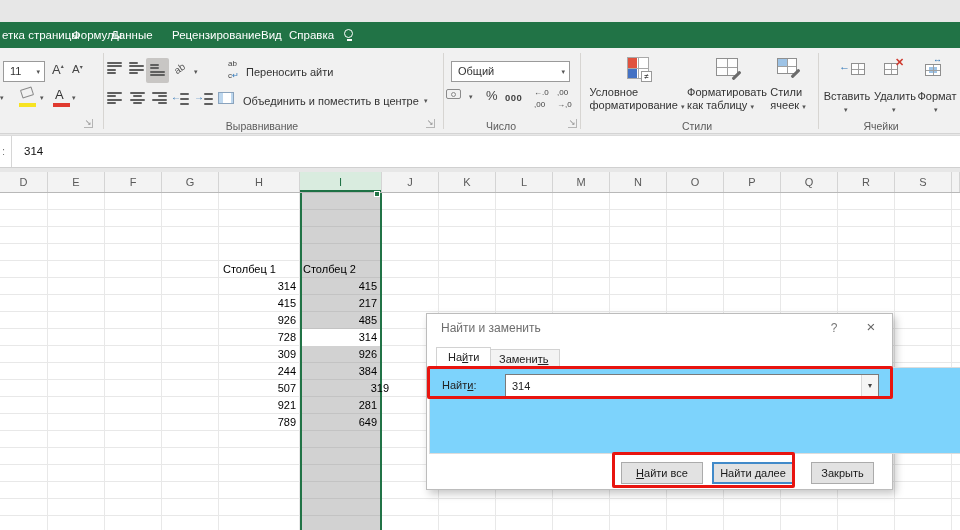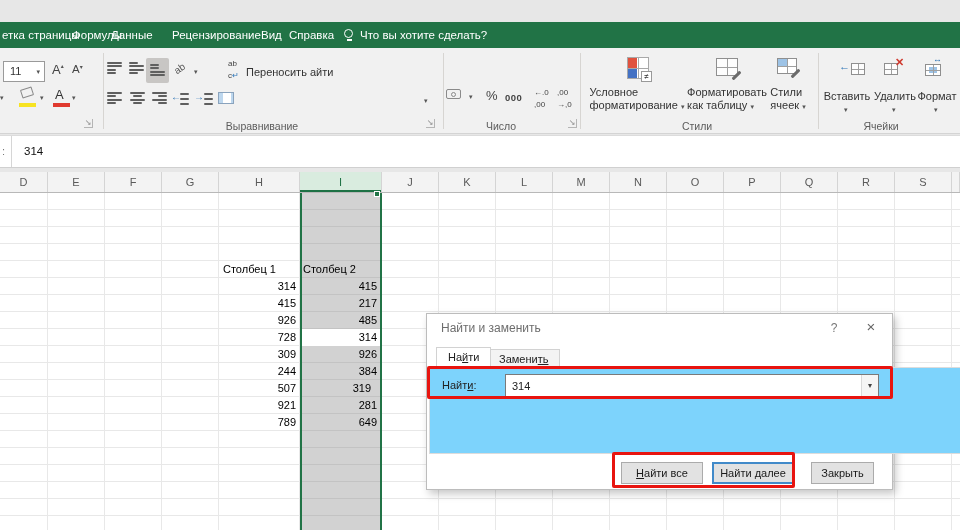--- a/index.html
+++ b/index.html
@@ -99,21 +99,20 @@
 <body>
 
 <div id="screen">
 
 
   <div id="menubar" class="abs">
     <span id="bulb" class="abs">
       <span class="glass" style="display:block"></span>
       <span class="base" style="display:block"></span>
     </span>
-    <span class="menu-item" style="left:360px">Что вы хотите сделать?</span>
   <span class="menu-item" style="left: 2px;">етка страницы</span>
       <span class="menu-item" style="left: 72px;">Формулы</span>
       <span class="menu-item" style="left: 111px;">Данные</span>
       <span class="menu-item" style="left: 172px;">Рецензирование</span>
       <span class="menu-item" style="left: 261px;">Вид</span>
       <span class="menu-item" style="left: 289px;">Справка</span>
     </div>
 
   <div id="ribbon" class="abs">
     <div class="vsep" style="left:103px"></div>
@@ -197,24 +196,29 @@
         <i class="n"></i>
       </span>
 
     <span class="abs" style="left:228px;top:12px;width:14px">
       <span class="minitxt" style="display:block">ab</span>
       <span class="minitxt">c</span><span class="minitxt blue">↵</span>
     </span>
     <span class="abs" style="left:246px;top:18px">Переносить айти</span>
 
     <span class="abs" style="left:218px;top:44px;width:16px;height:12px;border:1px solid #8aa3bd;background:linear-gradient(to right,#bdd7ee 0 4px,#fff 4px 12px,#bdd7ee 12px)"></span>
+    <span class="abs" style="left:243px;top:47px">Объединить и поместить в центре</span>
     <span class="abs caret" style="left:424px;top:49px">▾</span>
     <span class="glabel" style="left:262px">Выравнивание</span>
     <span class="launcher" style="left:426px;top:71px">↘</span>
 
+    <div class="combo" style="left:451px;top:13px;width:119px;height:21px">
+      <span>Общий</span>
+      <span class="caret">▾</span>
+    </div>
     <span class="abs" style="left:446px;top:41px;width:15px;height:10px;border:1.2px solid #8a8a8a;border-radius:2px">
       <span style="position:absolute;left:4px;top:1.5px;width:5px;height:5px;border:1px solid #8a8a8a;border-radius:50%"></span>
     </span>
     <span class="abs caret" style="left:469px;top:45px">▾</span>
     <span class="abs" style="left:486px;top:40px;font-size:13px;color:#444">%</span>
     <span class="abs" style="left:505px;top:44px;font-size:9.5px;font-weight:bold;color:#444;letter-spacing:.5px">000</span>
     <span class="abs" style="left:534px;top:41px">
       <span class="minitxt" style="display:block">←.0</span>
       <span class="minitxt">,00</span>
     </span>
@@ -333,21 +337,21 @@
       <div class="cell num" style="left: 219px; top: 170px; width: 77px;">244</div>
       <div class="cell num" style="left: 219px; top: 187px; width: 77px;">507</div>
       <div class="cell num" style="left: 219px; top: 204px; width: 77px;">921</div>
       <div class="cell num" style="left: 219px; top: 221px; width: 77px;">789</div>
       <div class="cell num ilayer" style="left: 302px; top: 85px; width: 75px;">415</div>
       <div class="cell num ilayer" style="left: 302px; top: 102px; width: 75px;">217</div>
       <div class="cell num ilayer" style="left: 302px; top: 119px; width: 75px;">485</div>
       <div class="cell num ilayer" style="left: 302px; top: 136px; width: 75px;">314</div>
       <div class="cell num ilayer" style="left: 302px; top: 153px; width: 75px;">926</div>
       <div class="cell num ilayer" style="left: 302px; top: 170px; width: 75px;">384</div>
-      <div class="cell num ilayer" style="left: 296px; top: 187px; width: 75px;">319</div>
+      <div class="cell num ilayer" style="left: 314px; top: 187px; width: 75px;">319</div>
       <div class="cell num ilayer" style="left: 302px; top: 204px; width: 75px;">281</div>
       <div class="cell num ilayer" style="left: 302px; top: 221px; width: 75px;">649</div>
     </div>
 
   <div id="dlg" class="abs">
     <span class="ttl">Найти и заменить</span>
     <span class="help">?</span>
     <span class="x">×</span>
 
     <span class="tab" id="tab-find"><span>На</span><span class="u">й</span><span>ти</span></span>

